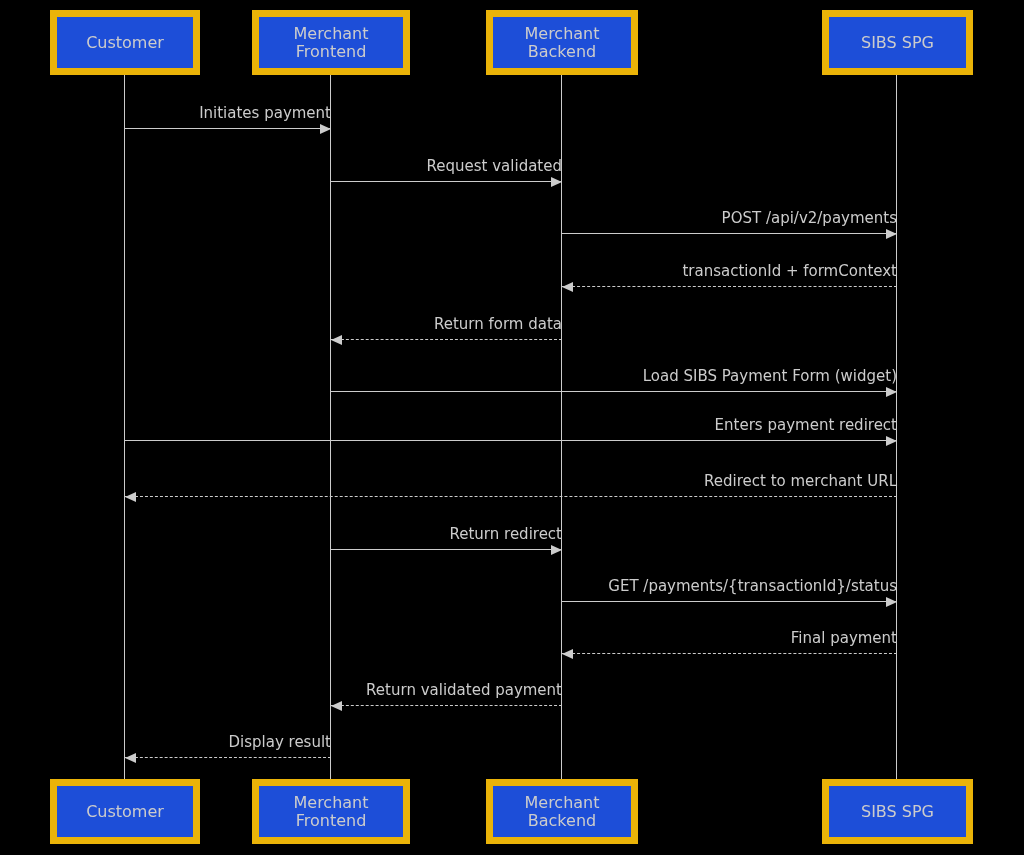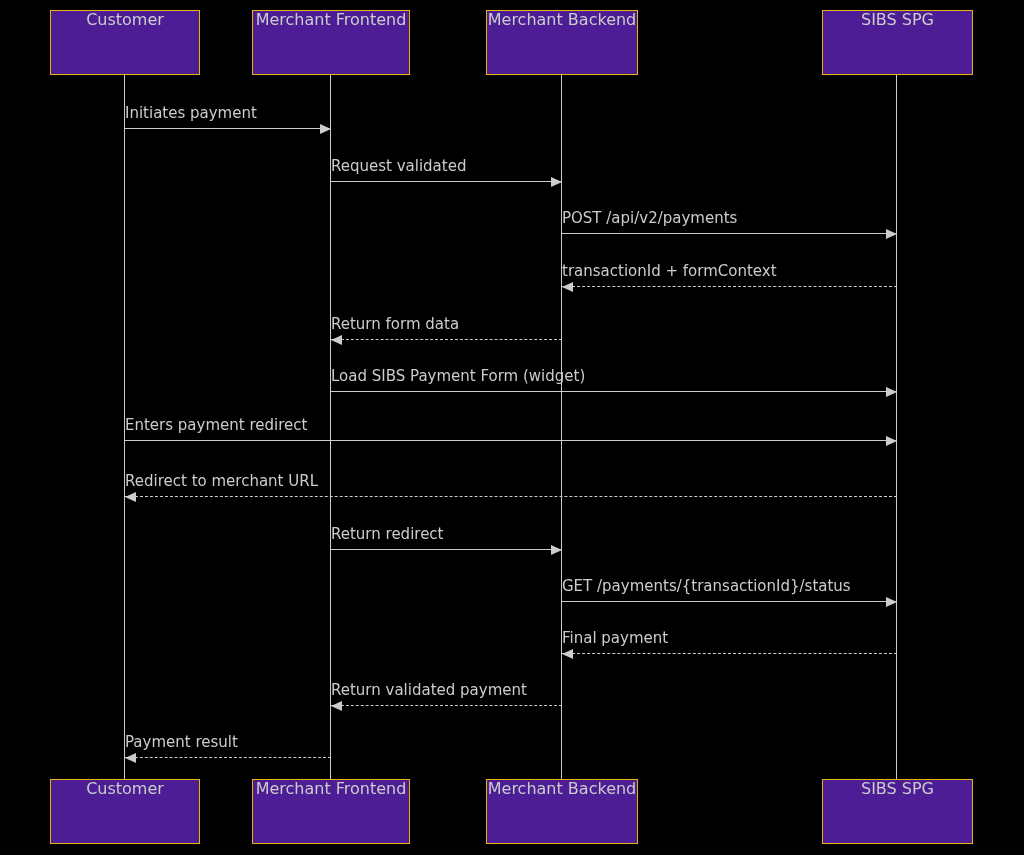--- a/index.html
+++ b/index.html
@@ -13,45 +13,45 @@
   }
   .diagram {
     position: relative;
     width: 1024px;
     height: 855px;
     background: #000000;
   }
   .actor-box {
     position: absolute;
     box-sizing: border-box;
-    background: #4c1d95;
-    border: 1px solid #eab308;
+    background: #1d4ed8;
+    border: 7px solid #eab308;
     color: #cccccc;
     display: flex;
-    align-items: flex-start;
+    align-items: center;
     justify-content: center;
     font-size: 16px;
     line-height: 1.1;
     text-align: center;
   }
   .lifeline {
     position: absolute;
     width: 0;
     border-left: 1px solid #cccccc;
   }
   .message {
     position: absolute;
     height: 0;
   }
   .msg-label {
     position: absolute;
     left: 0;
     right: 0;
     bottom: 6px;
-    text-align: left;
+    text-align: right;
     color: #cccccc;
     font-size: 15px;
     white-space: nowrap;
   }
   .msg-line {
     position: absolute;
     left: 0;
     right: 0;
     top: 0;
     height: 0;
@@ -178,21 +178,21 @@
   </div>
 
   <div class="message" style="left:331px; top:705px; width:231px;">
     <div class="msg-label">Return validated payment</div>
     <div class="msg-line dashed">
         <span class="arrow left"></span>
       </div>
   </div>
 
   <div class="message" style="left:125px; top:757px; width:206px;">
-    <div class="msg-label">Payment result</div>
+    <div class="msg-label">Display result</div>
     <div class="msg-line dashed">
         <span class="arrow left"></span>
       </div>
   </div>
 
   <div class="actor-box" style="left:50px; top:779px; width:150px; height:65px;">
     <span>Customer</span>
   </div>
   <div class="actor-box" style="left:252px; top:779px; width:158px; height:65px;">
     <span>Merchant Frontend</span>

